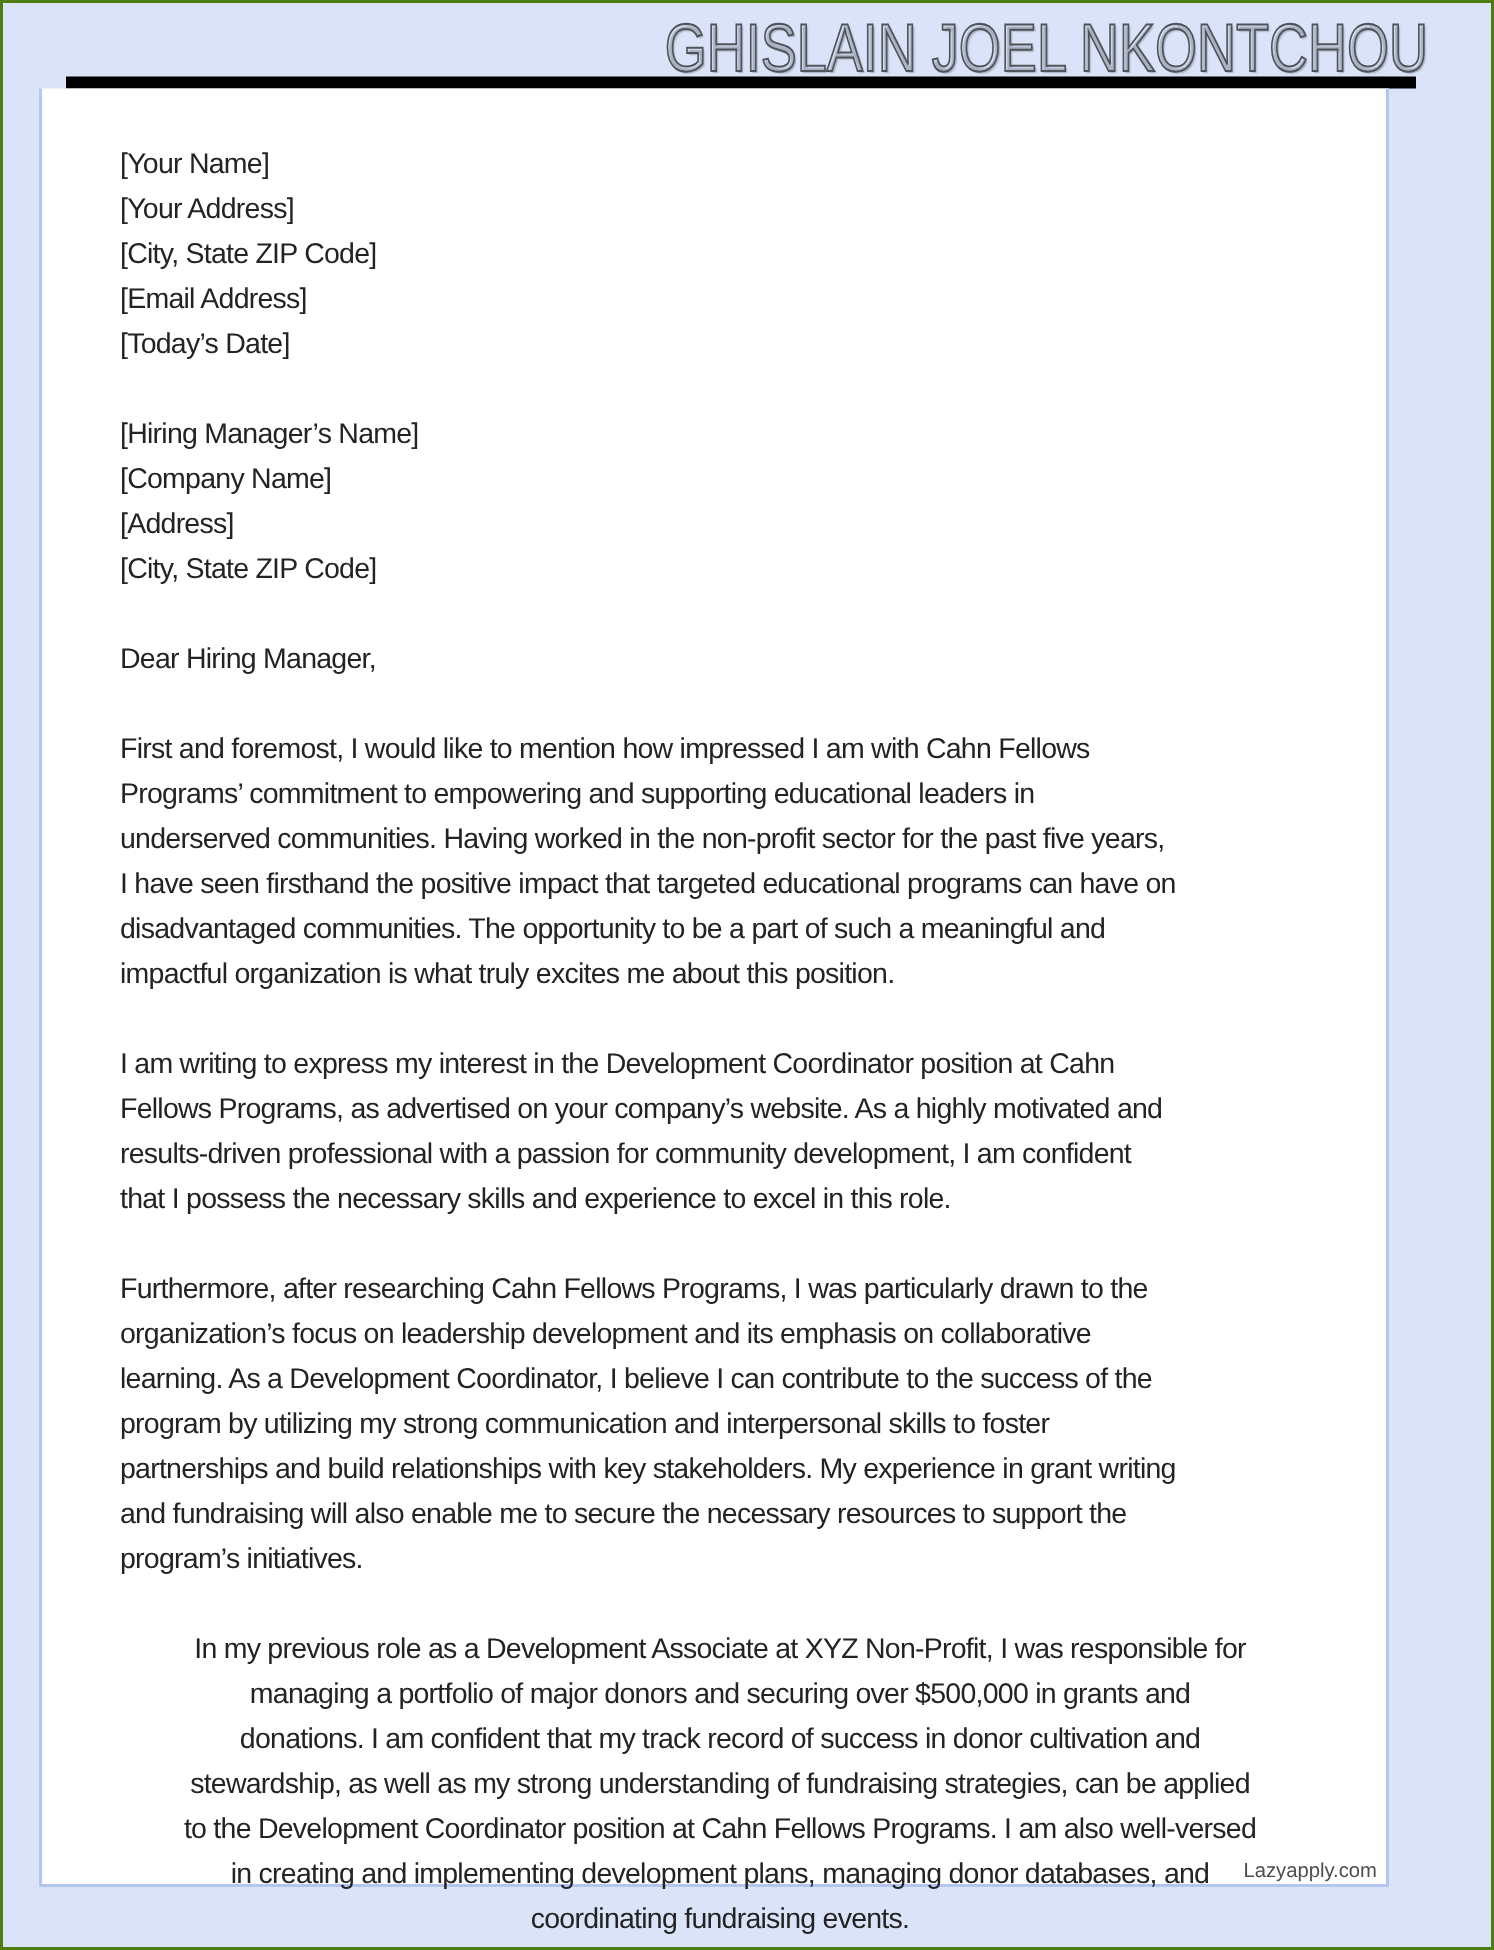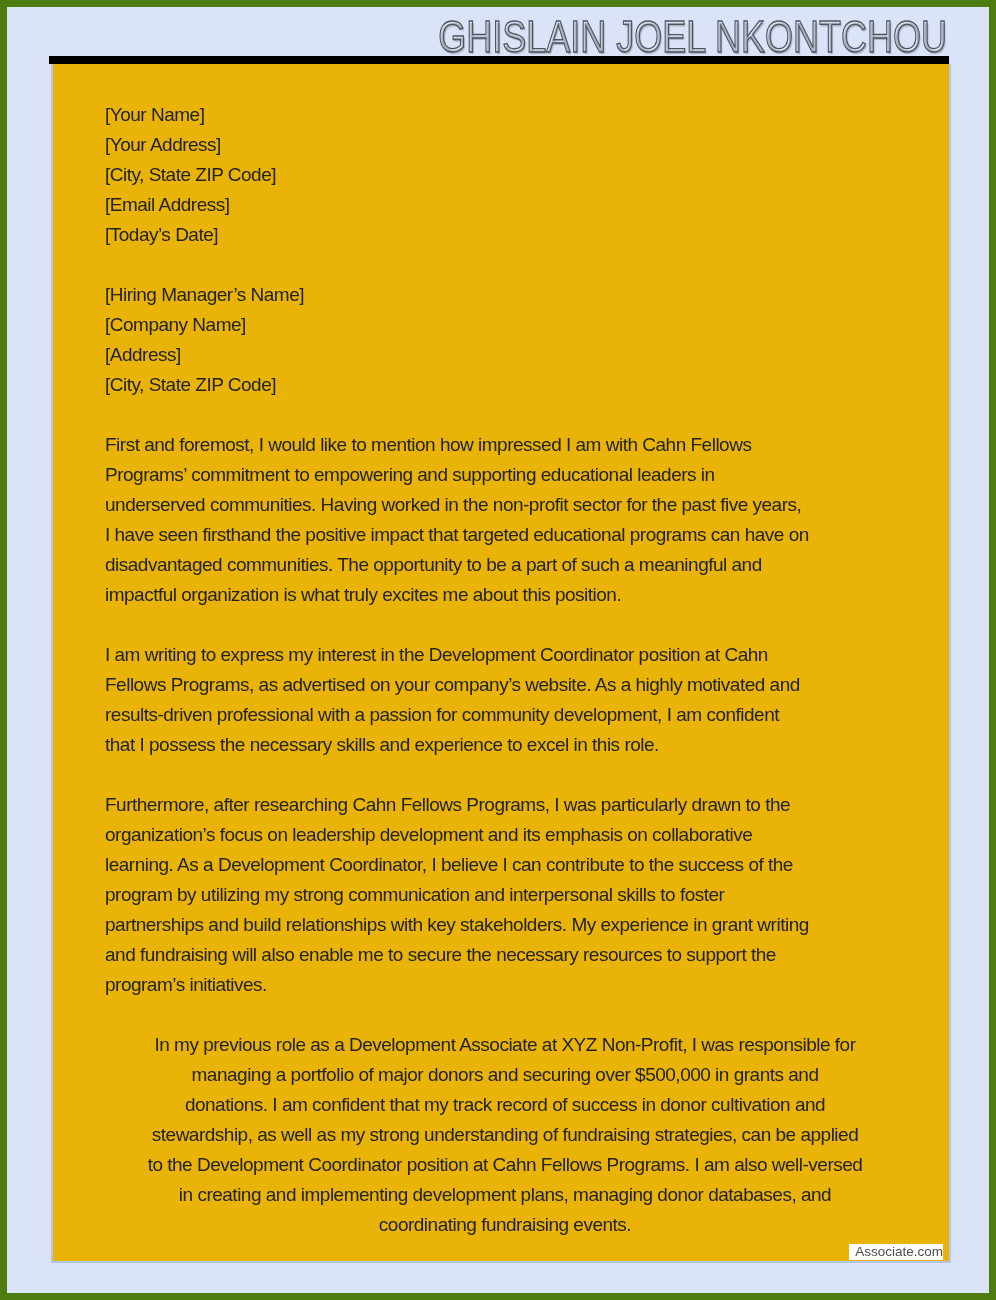--- a/index.html
+++ b/index.html
@@ -7,21 +7,21 @@
     padding: 0;
     width: 996px;
     height: 1300px;
     overflow: hidden;
     font-family: "Liberation Sans", "DejaVu Sans", sans-serif;
   }
   .frame {
     position: absolute;
     inset: 0;
     box-sizing: border-box;
-    border: 7px solid #4d7c0f;
+    border: 2px solid #4d7c0f;
     background: #dbe3f8;
   }
   .header-title {
     position: absolute;
     top: 8px;
     right: 42px;
     font-size: 45px;
     line-height: 44px;
     font-weight: 500;
     letter-spacing: 0px;
@@ -38,26 +38,26 @@
   .header-divider {
     position: absolute;
     left: 42px;
     top: 49px;
     width: 900px;
     height: 8px;
     background: #000;
   }
   .page {
     position: absolute;
-    left: 44px;
+    left: 24px;
     top: 57px;
     width: 900px;
     height: 1199px;
     box-sizing: border-box;
-    background: #eab308;
+    background: #ffffff;
     border: 2px solid #b3c6ef;
     border-top: none;
     padding: 36px 44px 0 52px;
     overflow: visible;
   }
   .page p {
     margin: 0 0 30px 0;
     font-size: 19px;
     line-height: 30px;
     letter-spacing: -0.5px;
@@ -92,20 +92,21 @@
 [Your Address]
 [City, State ZIP Code]
 [Email Address]
 [Today’s Date]</p>
 
     <p>[Hiring Manager’s Name]
 [Company Name]
 [Address]
 [City, State ZIP Code]</p>
 
+    <p>Dear Hiring Manager,</p>
 
     <p>First and foremost, I would like to mention how impressed I am with Cahn Fellows
 Programs’ commitment to empowering and supporting educational leaders in
 underserved communities. Having worked in the non-profit sector for the past five years,
 I have seen firsthand the positive impact that targeted educational programs can have on
 disadvantaged communities. The opportunity to be a part of such a meaningful and
 impactful organization is what truly excites me about this position.</p>
 
     <p>I am writing to express my interest in the Development Coordinator position at Cahn
 Fellows Programs, as advertised on your company’s website. As a highly motivated and
@@ -121,17 +122,17 @@
 program’s initiatives.</p>
 
     <p class="last">In my previous role as a Development Associate at XYZ Non-Profit, I was responsible for
 managing a portfolio of major donors and securing over $500,000 in grants and
 donations. I am confident that my track record of success in donor cultivation and
 stewardship, as well as my strong understanding of fundraising strategies, can be applied
 to the Development Coordinator position at Cahn Fellows Programs. I am also well-versed
 in creating and implementing development plans, managing donor databases, and
 coordinating fundraising events.</p>
 
-    <div class="watermark">Associate.com</div>
+    <div class="watermark">Lazyapply.com</div>
 
   </div>
 
 </div>
 
 </body></html>

